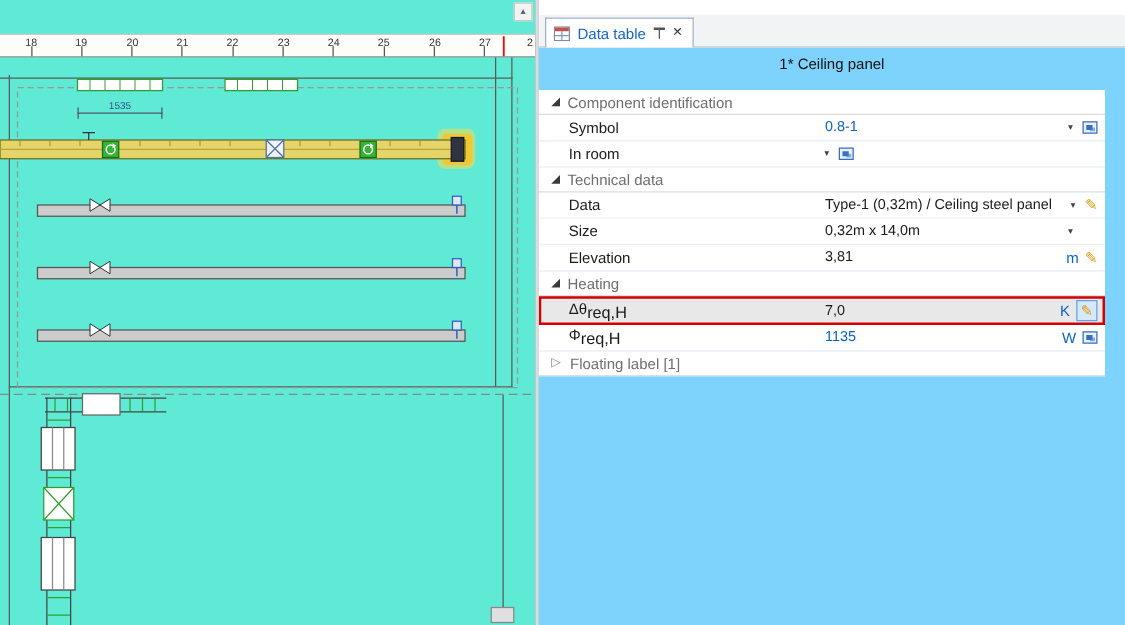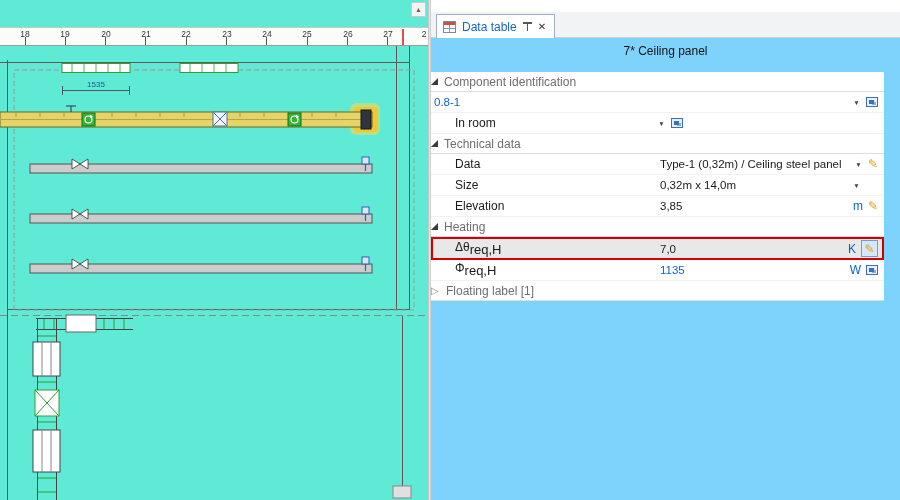--- a/index.html
+++ b/index.html
@@ -23,21 +23,21 @@
   .tab-label{color:#1464c8;white-space:nowrap}
   .pin{position:relative;width:9px;height:11px;display:inline-block}
   .pin::before{content:"";position:absolute;top:1px;left:0;width:9px;height:2px;background:#555}
   .pin::after{content:"";position:absolute;top:3px;left:4px;width:1px;height:7px;background:#555}
   .xclose{color:#333;font-size:10px;line-height:1}
 
   .title-row{height:26px;line-height:26px;text-align:center;color:#111}
   .spacer8{height:8px}
 
   .grid{width:453px}
-  .sec{height:20px;display:flex;align-items:center;gap:6px;color:#6e6e6e;
+  .sec{height:20px;display:flex;align-items:center;padding-left:10px;gap:6px;color:#6e6e6e;
        border-bottom:1px solid #dedede;background:#fff}
   .exp{width:0;height:0;border-left:7px solid transparent;border-bottom:7px solid #3a3a3a}
   .coll{color:#8a8a8a;font-size:10px;width:9px;line-height:1}
 
   .row{height:21px;display:flex;align-items:center;border-bottom:1px solid #f1f1f1;background:#fff}
   .rlabel{width:226px;padding-left:24px;white-space:nowrap;overflow:hidden}
   .rlabel sub{font-size:13px}
   .rvalue{flex:1;padding-left:3px;white-space:nowrap;overflow:hidden;color:#1a1a1a;font-size:11.5px}
   .rvalue.link{color:#0a64c8}
   .adorn{display:flex;align-items:center;gap:5px;padding-right:6px}
@@ -192,31 +192,32 @@
           <rect x="1" y="1" width="11" height="3" fill="#c8504a"></rect>
           <line x1="1" y1="7.5" x2="12" y2="7.5" stroke="#7a9ac0"></line>
           <line x1="6.5" y1="4" x2="6.5" y2="11" stroke="#7a9ac0"></line>
         </svg>
         <span class="tab-label">Data table</span>
         <span class="pin"></span>
         <span class="xclose">✕</span>
       </div>
     </div>
 
-    <div class="title-row">7* Ceiling panel</div>
+    <div class="title-row">1* Ceiling panel</div>
     <div class="spacer8"></div>
 
     <div class="grid">
 
       <div class="sec">
         <span class="exp"></span>
         <span>Component identification</span>
       </div>
 
       <div class="row">
+        <div class="rlabel">Symbol</div>
         <div class="rvalue link">0.8-1</div>
         <div class="adorn">
           <span class="dd">▼</span>
           <span class="pick"></span>
         </div>
       </div>
 
       <div class="row">
         <div class="rlabel">In room</div>
         <div class="adorn">
@@ -244,21 +245,21 @@
         <div class="rvalue">0,32m x 14,0m</div>
         <div class="adorn">
           <span class="dd">▼</span>
           <span class="ispacer"></span>
         </div>
       </div>
 
 
       <div class="row">
         <div class="rlabel">Elevation</div>
-        <div class="rvalue">3,85</div>
+        <div class="rvalue">3,81</div>
         <div class="adorn">
           <span class="unit">m</span>
           <span class="pencil">✎</span>
         </div>
       </div>
 
       <div class="sec">
         <span class="exp"></span>
         <span>Heating</span>
       </div>

